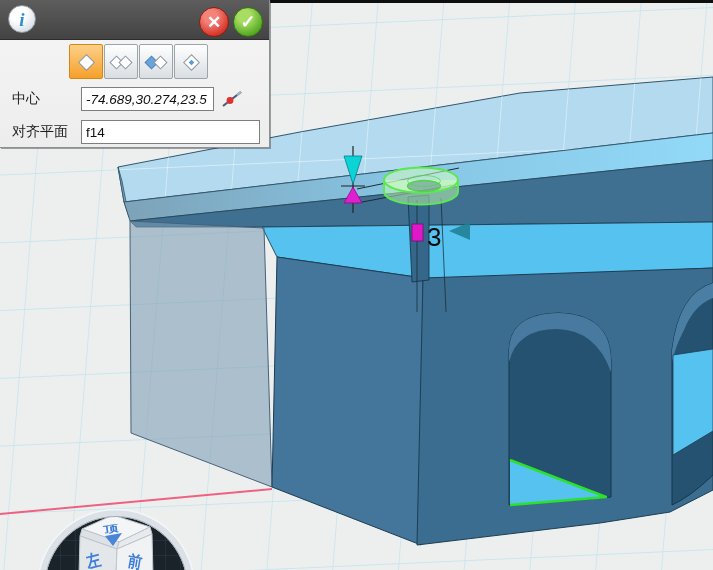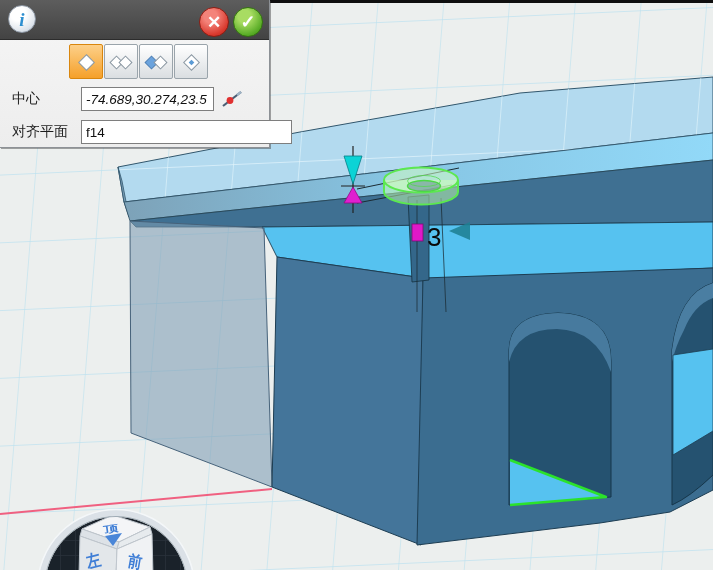--- a/index.html
+++ b/index.html
@@ -179,17 +179,17 @@
     <input class="finput" style="width: 133px; font-style: italic;" value="-74.689,30.274,23.5">
     <svg class="picker" viewBox="0 0 28 24">
       <line x1="5" y1="19" x2="23" y2="5" stroke="#4a5f75" stroke-width="2.2"></line>
       <line x1="19" y1="8" x2="23" y2="5" stroke="#9fb4c6" stroke-width="2.2"></line>
       <circle cx="12" cy="13.5" r="3.4" fill="#e03030"></circle>
     </svg>
   </div>
 
   <div class="frow" style="top:120px;">
     <span class="flabel">对齐平面</span>
-    <input class="finput" style="width: 211px;" value="f14">
+    <input class="finput" style="width: 179px;" value="f14">
   </div>
 </div>
 
 </div>
 
 </body></html>

